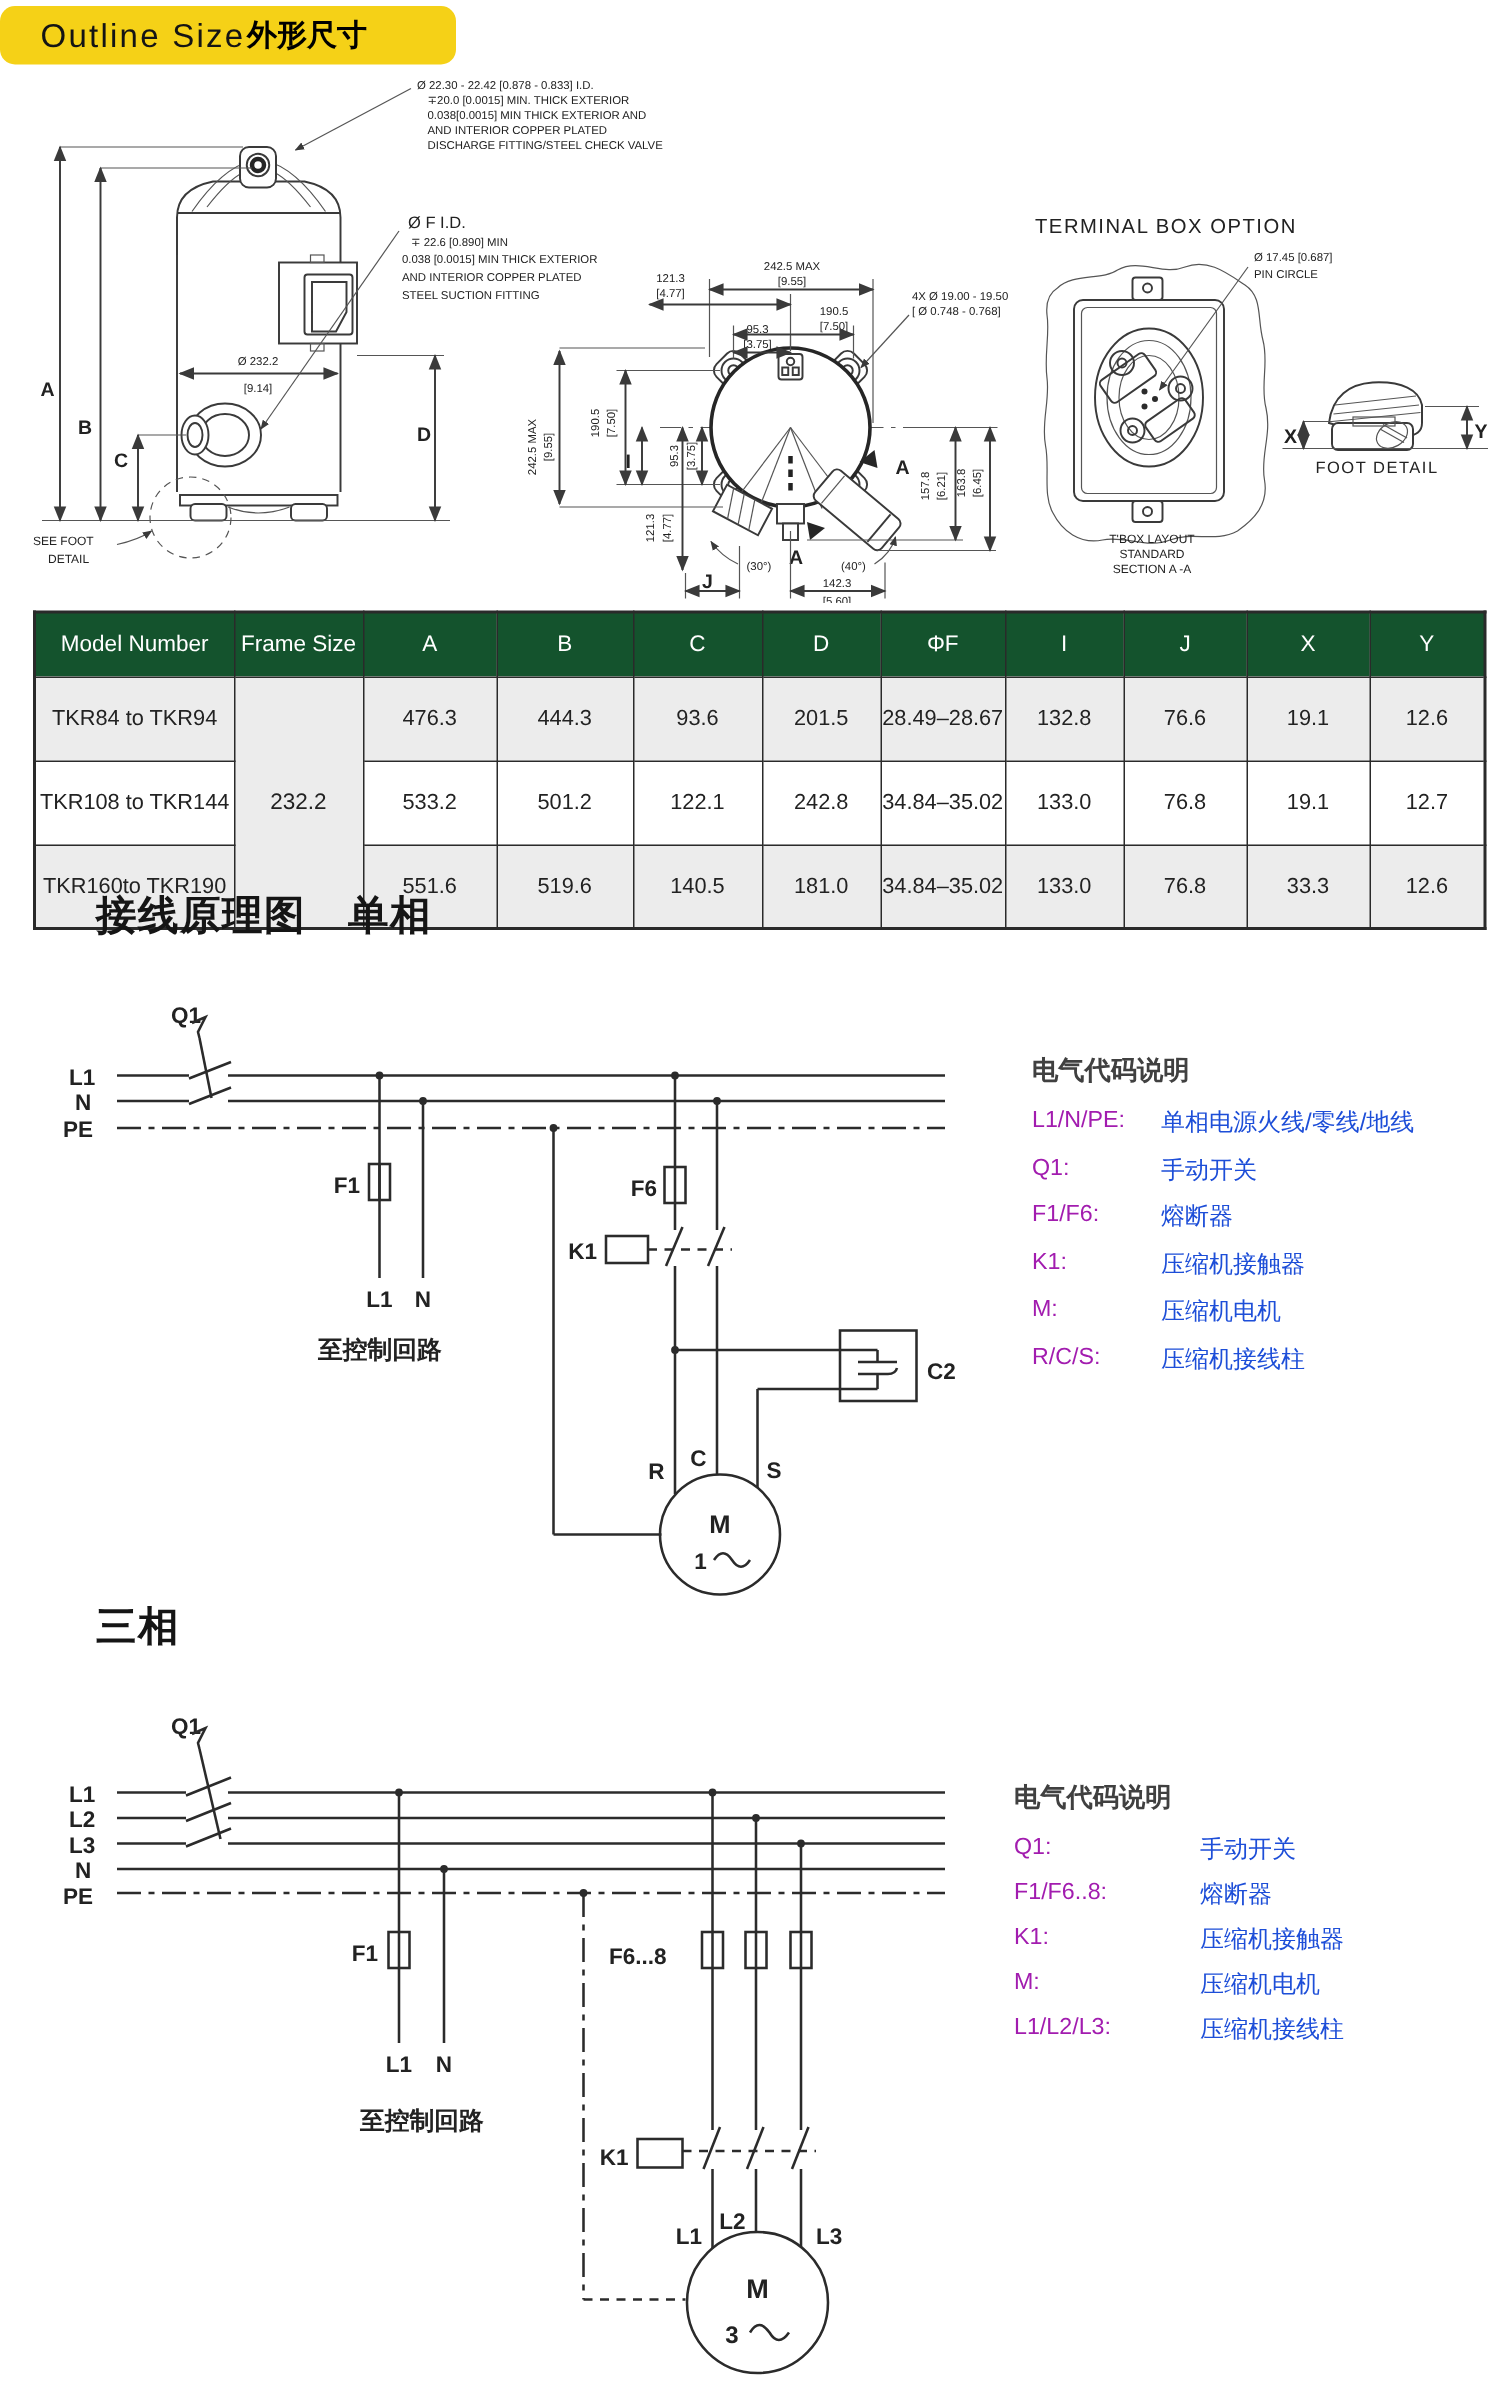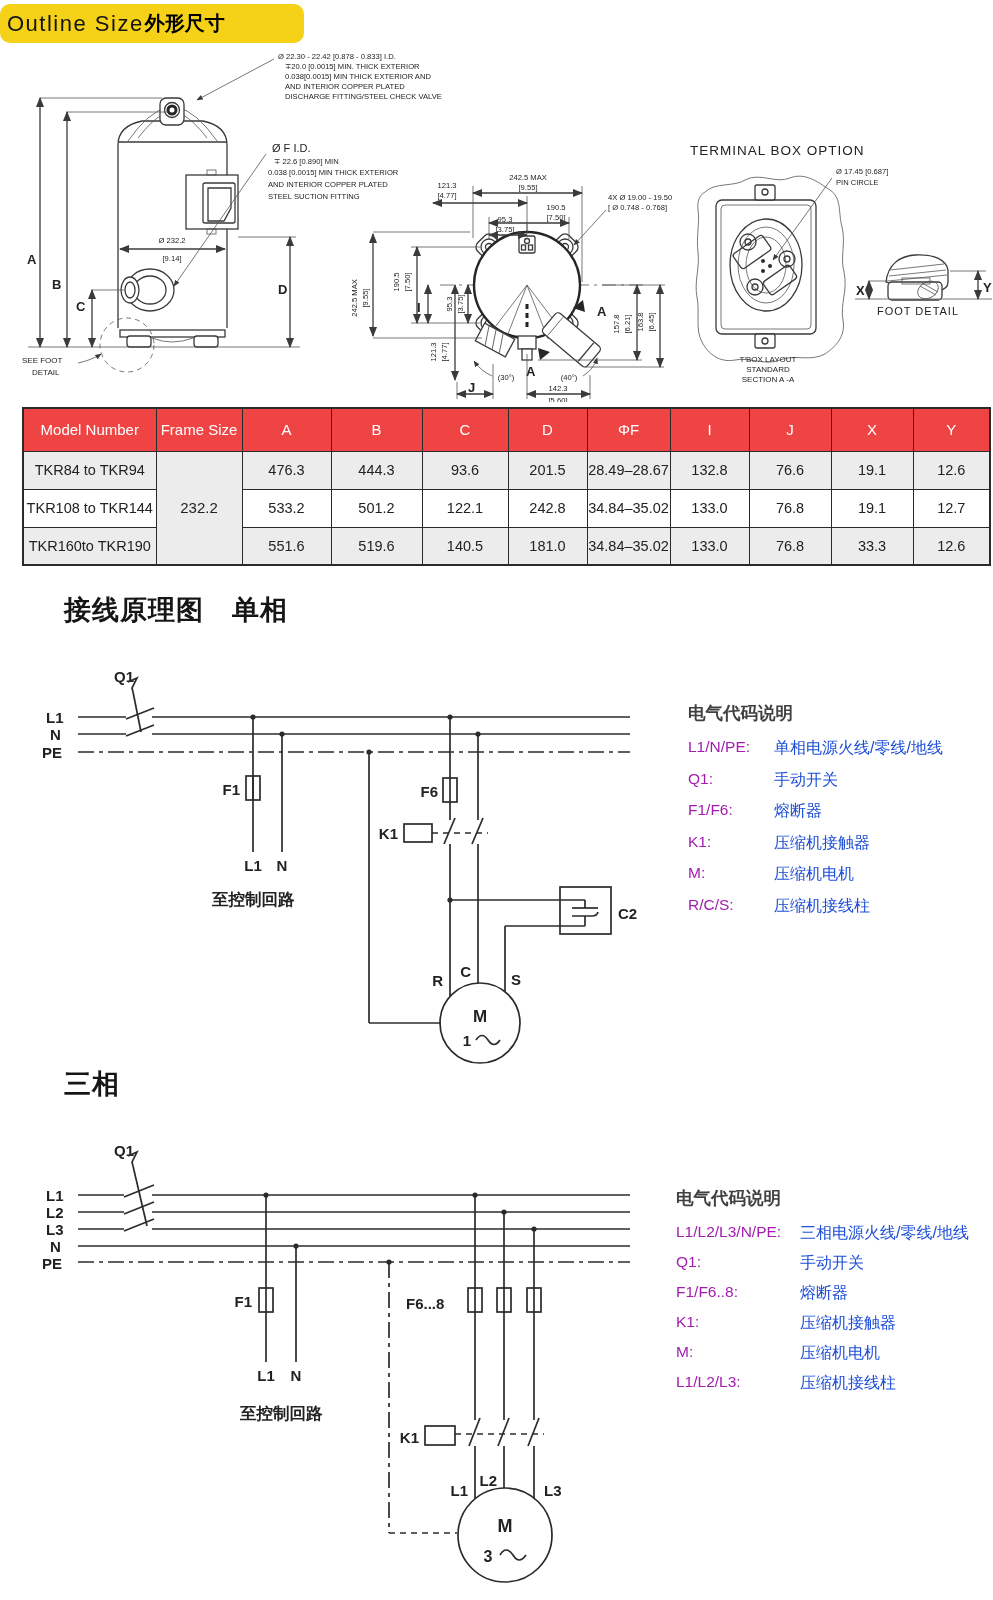--- a/index.html
+++ b/index.html
@@ -1,21 +1,21 @@
 <!DOCTYPE html>
 <html><head>
 <meta charset="utf-8">
 <style>
   * { margin:0; padding:0; box-sizing:border-box; }
   html,body { width:993px; height:1600px; }
   body { position:relative; background:#fff; font-family:"Liberation Sans",sans-serif; color:#1c1c1c; overflow:hidden; }
   .abs { position:absolute; }
   
   .badge { left:0; top:4px; width:304px; height:39px; background:#F5D117; border-radius:10px;
-           display:flex; align-items:center; padding-left:7px; }
+           display:flex; align-items:center; padding-left:27px; }
   .badge .en { font-size:22px; letter-spacing:1.5px; color:#141414; }
   .badge .zh { font-size:20px; font-weight:bold; margin-left:1px; color:#000; }
   
   svg { position:absolute; }
   svg text { font-family:"Liberation Sans",sans-serif; fill:#222; }
   .ln  { stroke:#3a3a3a; stroke-width:1.3; fill:none; }
   .lt  { stroke:#555;    stroke-width:0.8; fill:none; }
   .bold{ stroke:#262626; stroke-width:2.4; fill:none; }
   .dd  { stroke-dasharray:14 5 3 5; }
   .ds  { stroke-dasharray:5 4; }
@@ -26,22 +26,22 @@
   .big { font-size:13px; font-weight:bold; }
   
   .cl  { stroke:#2b2b2b; stroke-width:1.7; fill:none; }
   .cd  { stroke-dasharray:16 5 4 5; }
   .cds { stroke-dasharray:6 5; }
   .clab{ font-size:15px; font-weight:bold; }
   .dot { fill:#2b2b2b; }
   
   table.spec { border-collapse:collapse; table-layout:fixed; width:967px; border:2px solid #2a2a2a; }
   table.spec th, table.spec td { border:1.5px solid #2a2a2a; text-align:center; vertical-align:middle; }
-  table.spec th { background:#ef4444; color:#fff; font-weight:normal; font-size:15px; height:43px; line-height:1.15; }
-  table.spec td { font-size:14.5px; color:#222; height:38px; background:#fff; }
+  table.spec th { background:#14532d; color:#fff; font-weight:normal; font-size:15px; height:43px; line-height:1.15; }
+  table.spec td { font-size:14.5px; color:#222; height:56px; background:#fff; }
   table.spec tr.g td { background:#ECECEC; }
   table.spec td.fs { background:#fff; font-size:15px; }
   
   .sec { font-size:27px; font-weight:bold; color:#151515; letter-spacing:1px;margin-left:16px; }
   
   .legend .ltitle { font-size:17.5px; font-weight:bold; color:#404040; margin-bottom:13px; }
   .lrow { display:flex; align-items:flex-start; }
   .lrow .code { flex:none; font-size:15.5px; color:#a21caf; }
   .lrow .desc { font-size:16px; color:#1d4ed8; }
   .sp-legend .lrow { height:31.5px; }
@@ -556,24 +556,20 @@
     <text class="clab" x="544" y="396">L3</text>
     <text x="505" y="432" font-size="18" font-weight="bold" text-anchor="middle">M</text>
     <text x="488" y="462" font-size="16" font-weight="bold" text-anchor="middle">3</text>
     <path class="cl" d="M500,455 q6,-10 13,0 q6,10 13,0" stroke-width="1.4"></path>
   </g>
 </svg>
 
 <div class="abs legend tp-legend" style="left:676px; top:1186px; width:315px;">
   <div class="ltitle">电气代码说明</div>
   <div class="lrow">
-      <span class="code">L1/L2/L3/N/PE:</span>
-      <span class="desc">三相电源火线/零线/地线</span>
-    </div>
-  <div class="lrow">
       <span class="code">Q1:</span>
       <span class="desc">手动开关</span>
     </div>
   <div class="lrow">
       <span class="code">F1/F6..8:</span>
       <span class="desc">熔断器</span>
     </div>
   <div class="lrow">
       <span class="code">K1:</span>
       <span class="desc">压缩机接触器</span>

